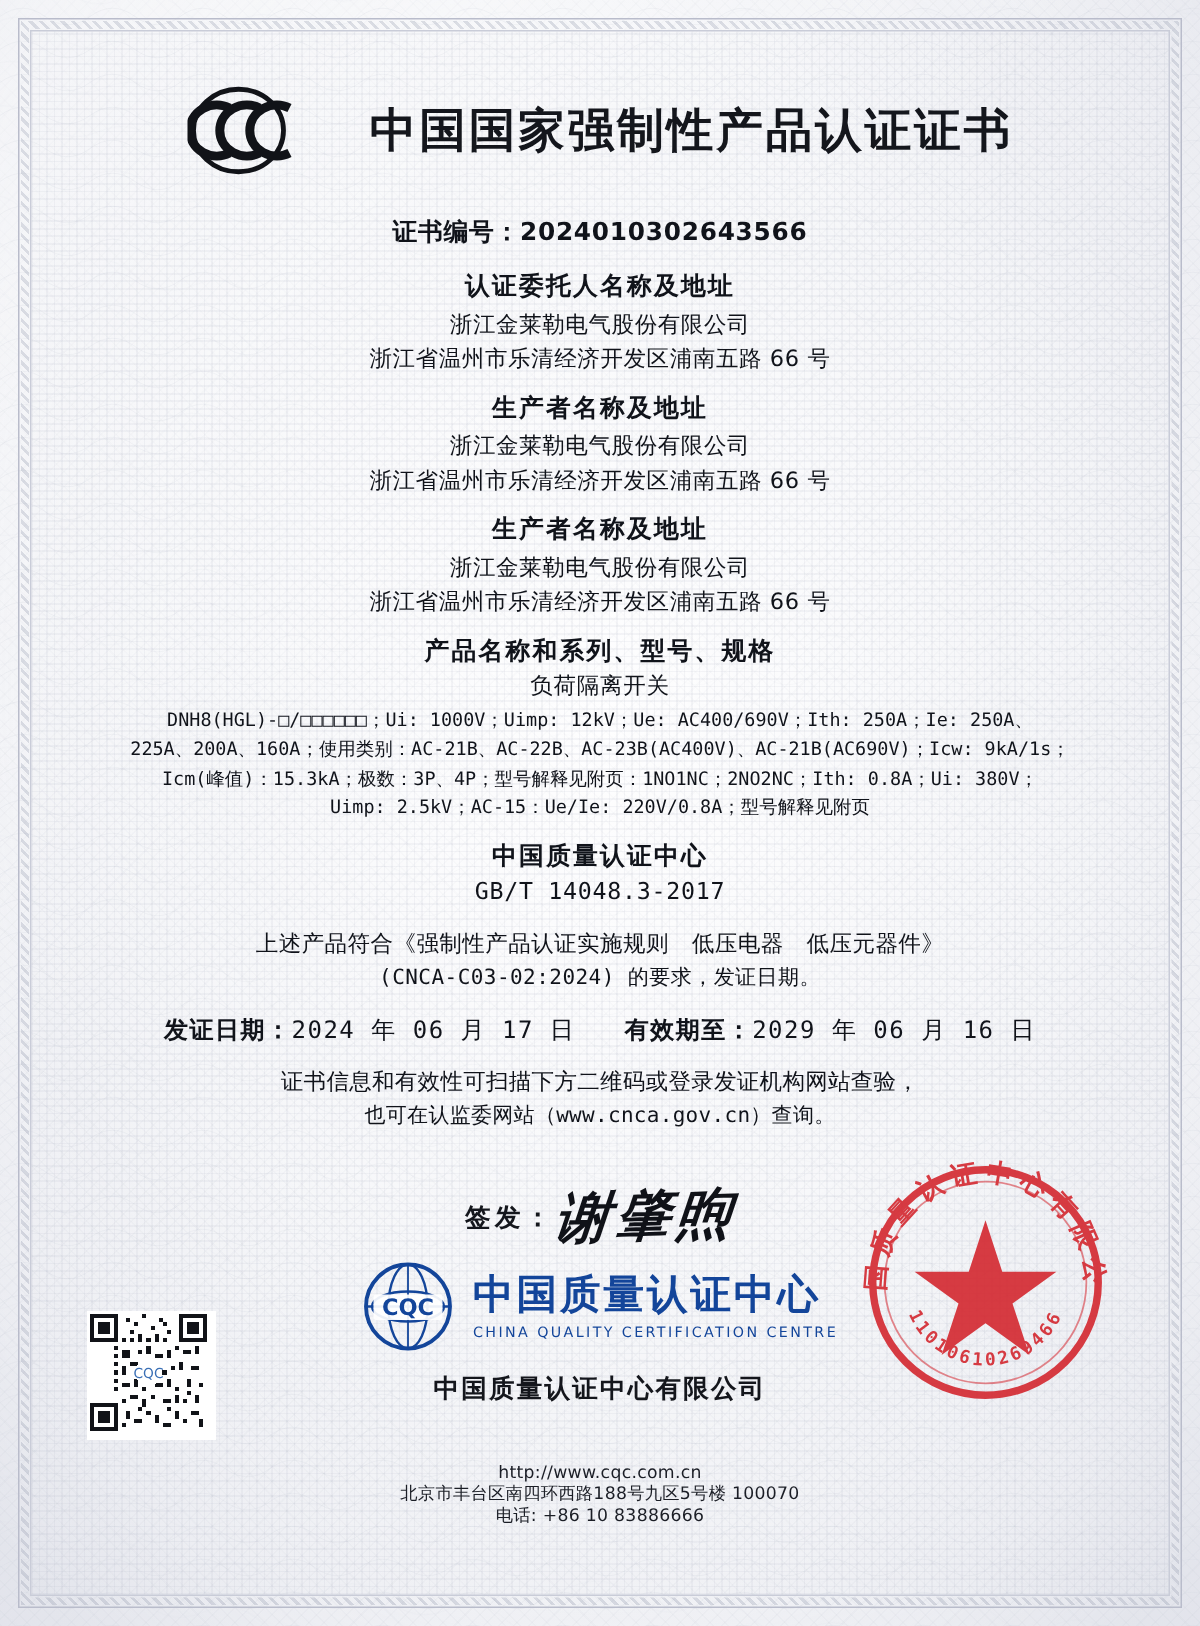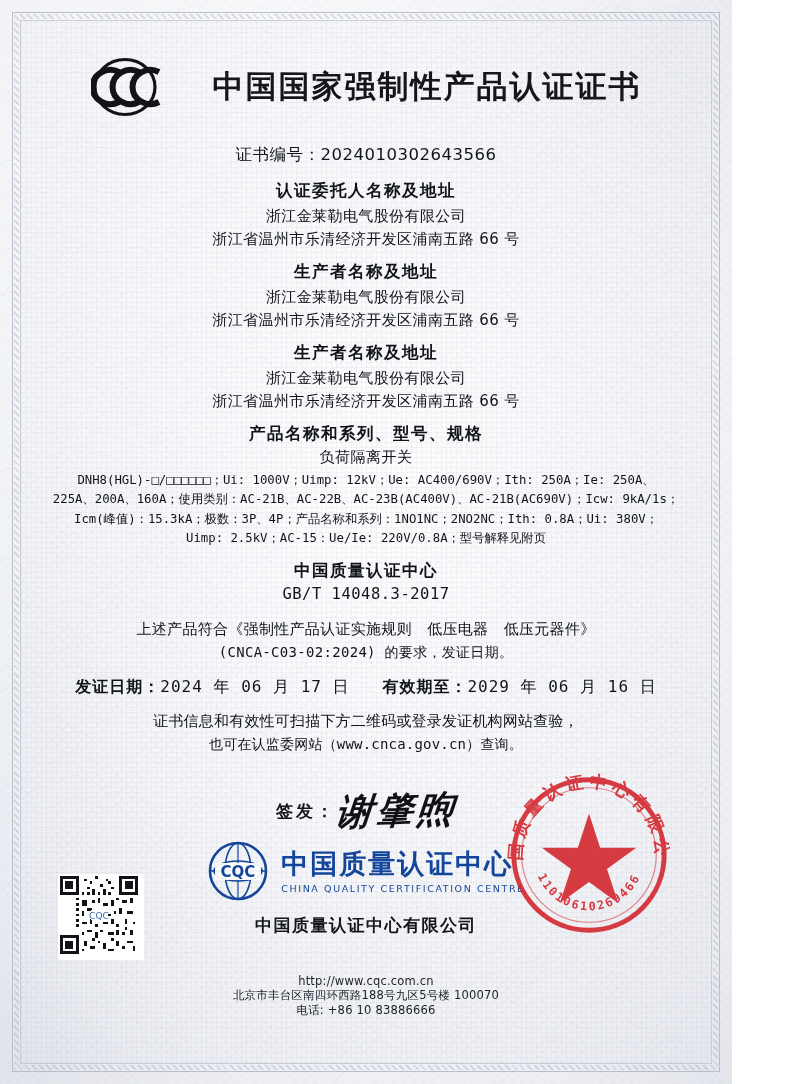--- a/index.html
+++ b/index.html
@@ -10,21 +10,21 @@
   body {
     width: 800px;
     height: 1084px;
     font-family: "DejaVu Sans", sans-serif;
     -webkit-font-smoothing: antialiased;
   }
 
   
   .cert-page {
     position: relative;
-    width: 732px;
+    width: 800px;
     height: 1084px;
     box-sizing: border-box;
     background:
       linear-gradient(135deg, rgba(255,255,255,0.55) 0%, rgba(255,255,255,0) 40%),
       repeating-linear-gradient(135deg, rgba(150,158,175,0.055) 0px, rgba(150,158,175,0.055) 1px, rgba(255,255,255,0) 1px, rgba(255,255,255,0) 7px),
       repeating-linear-gradient(45deg, rgba(150,158,175,0.05) 0px, rgba(150,158,175,0.05) 1px, rgba(255,255,255,0) 1px, rgba(255,255,255,0) 7px),
       radial-gradient(ellipse at 50% 45%, #fdfdfe 0%, #f3f4f7 55%, #e9eaf0 100%);
     overflow: hidden;
   }
   
@@ -91,21 +91,21 @@
 
   
   .body-block {
     margin-top: 26px;
     text-align: center;
     color: #10131a;
   }
   .cert-no {
     font-family: "DejaVu Sans", sans-serif;
     font-size: 16.5px;
-    font-weight: normal;
+    font-weight: bold;
     letter-spacing: 0.5px;
     margin-bottom: 14px;
   }
   .sec-label {
     font-family: "DejaVu Serif", serif;
     font-size: 16.5px;
     font-weight: bold;
     letter-spacing: 1.5px;
     margin-top: 11px;
     margin-bottom: 3px;
@@ -346,21 +346,21 @@
 
       <div class="sec-label">生产者名称及地址</div>
       <div class="sec-line">浙江金莱勒电气股份有限公司</div>
       <div class="sec-line">浙江省温州市乐清经济开发区浦南五路 66 号</div>
 
       <div class="sec-label">产品名称和系列、型号、规格</div>
       <div class="product-name">负荷隔离开关</div>
       <div class="spec-block">
         <div>DNH8(HGL)-□/□□□□□□；Ui: 1000V；Uimp: 12kV；Ue: AC400/690V；Ith: 250A；Ie: 250A、</div>
         <div>225A、200A、160A；使用类别：AC-21B、AC-22B、AC-23B(AC400V)、AC-21B(AC690V)；Icw: 9kA/1s；</div>
-        <div>Icm(峰值)：15.3kA；极数：3P、4P；产品名称和系列：1NO1NC；2NO2NC；Ith: 0.8A；Ui: 380V；</div>
+        <div>Icm(峰值)：15.3kA；极数：3P、4P；型号解释见附页：1NO1NC；2NO2NC；Ith: 0.8A；Ui: 380V；</div>
         <div>Uimp: 2.5kV；AC-15：Ue/Ie: 220V/0.8A；型号解释见附页</div>
       </div>
 
       <div class="sec-label">中国质量认证中心</div>
       <div class="std-value">GB/T 14048.3-2017</div>
 
       <div class="statement">
         <div>上述产品符合《强制性产品认证实施规则　低压电器　低压元器件》</div>
         <div class="mono">(CNCA-C03-02:2024) 的要求，发证日期。</div>
       </div>

